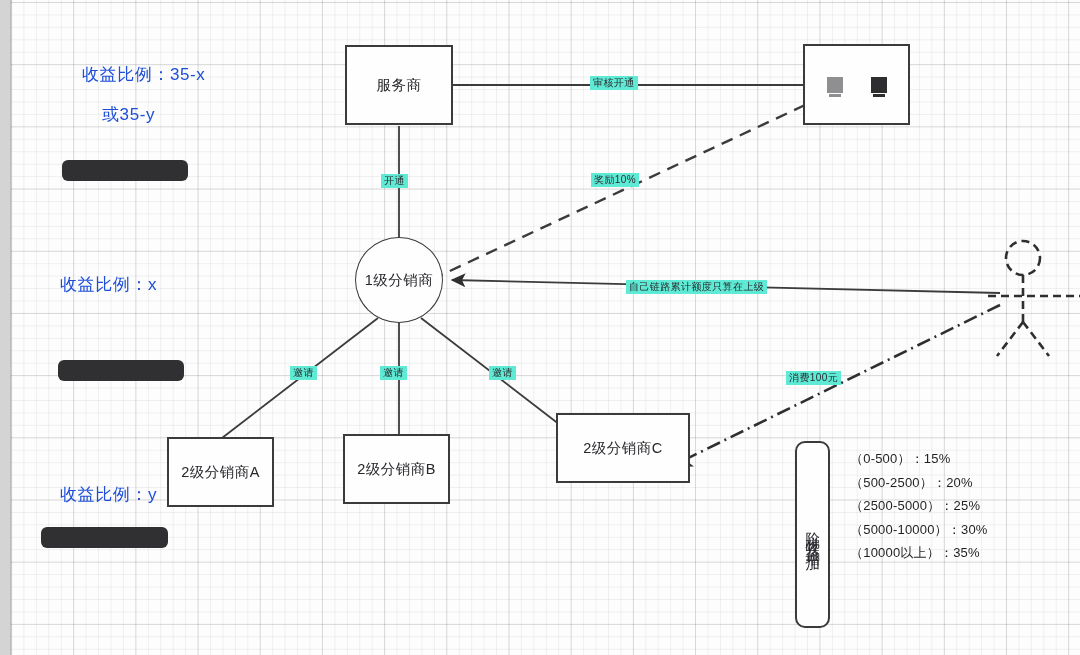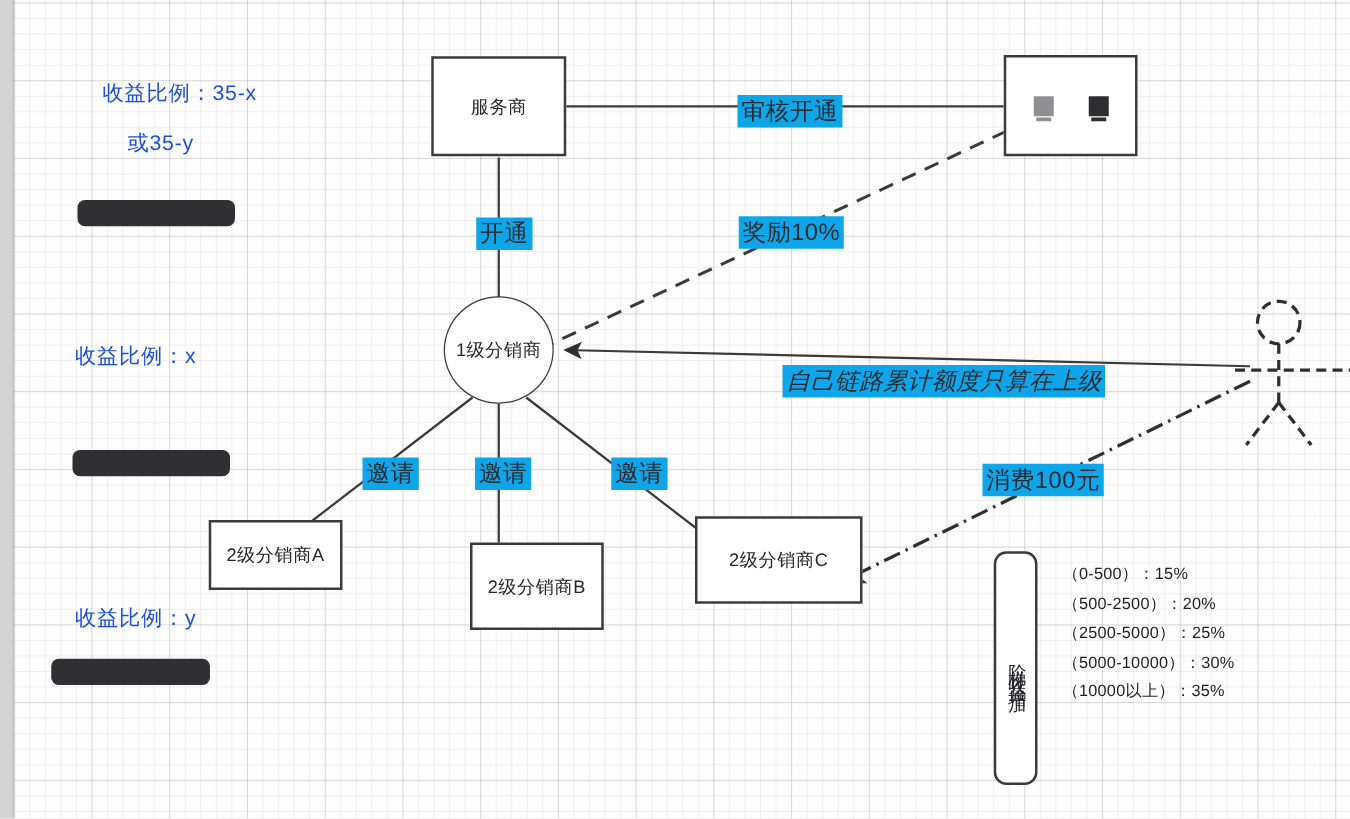--- a/index.html
+++ b/index.html
@@ -81,23 +81,23 @@
   .vert-text {
     writing-mode: vertical-rl;
     text-orientation: upright;
     letter-spacing: 5px;
     line-height: 1;
     font-size: 14.5px;
   }
   .edge-label {
     position: absolute;
     color: #2a2a2e;
-    font-size: 19px;
+    font-size: 10px;
     white-space: nowrap;
-    background: #0ea5e9;
+    background: #5eead4;
     padding: 0 3px;
     letter-spacing: 0.4px;
   }
   .side-label {
     position: absolute;
     color: #1d4ed8;
     font-size: 17px;
     white-space: nowrap;
     letter-spacing: 0.6px;
   }
@@ -195,40 +195,40 @@
     <span class="glyph-row">
       <span class="redacted-glyph"></span>
       <span class="redacted-glyph dark"></span>
     </span>
   </div>
 
   <div class="node circle" style="left:355px; top:237px; width:88px; height:86px;">
     <span>1级分销商</span>
   </div>
 
-  <div class="node" style="left:167px; top:416px; width:107px; height:56px;">
+  <div class="node" style="left:167px; top:437px; width:107px; height:70px;">
     <span>2级分销商A</span>
   </div>
 
-  <div class="node" style="left:343px; top:434px; width:107px; height:70px;margin-left:33px;">
+  <div class="node" style="left:343px; top:434px; width:107px; height:70px;">
     <span>2级分销商B</span>
   </div>
 
   <div class="node" style="left:556px; top:413px; width:134px; height:70px;">
     <span>2级分销商C</span>
   </div>
 
   <div class="node rounded" style="left:795px; top:441px; width:35px; height:187px;">
     <span class="vert-text">阶梯收益增加</span>
   </div>
 
   <div class="edge-label" style="left:590px; top:76px;">审核开通</div>
   <div class="edge-label" style="left:381px; top:174px;text-align:center;">开通</div>
   <div class="edge-label" style="left:591px; top:173px;">奖励10%</div>
-  <div class="edge-label" style="left:626px; top:292px;font-style:italic;">自己链路累计额度只算在上级</div>
+  <div class="edge-label" style="left:626px; top:280px;">自己链路累计额度只算在上级</div>
   <div class="edge-label" style="left:290px; top:366px;">邀请</div>
   <div class="edge-label" style="left:380px; top:366px;">邀请</div>
   <div class="edge-label" style="left:489px; top:366px;">邀请</div>
   <div class="edge-label" style="left:786px; top:371px;">消费100元</div>
 
   <div class="side-label" style="left:82px; top:63px;">收益比例：35-x</div>
   <div class="side-label" style="left:102px; top:103px;">或35-y</div>
   <div class="side-label" style="left:60px; top:273px;">收益比例：x</div>
   <div class="side-label" style="left:60px; top:483px;">收益比例：y</div>
 

